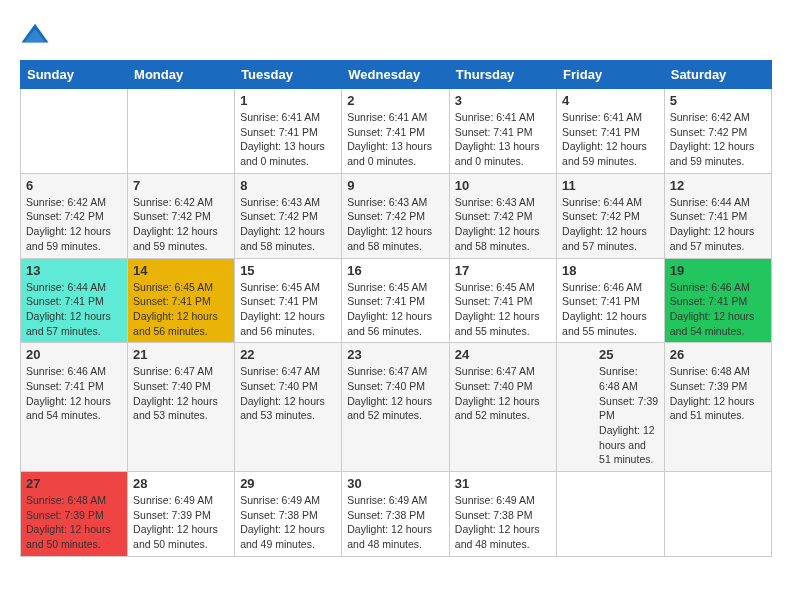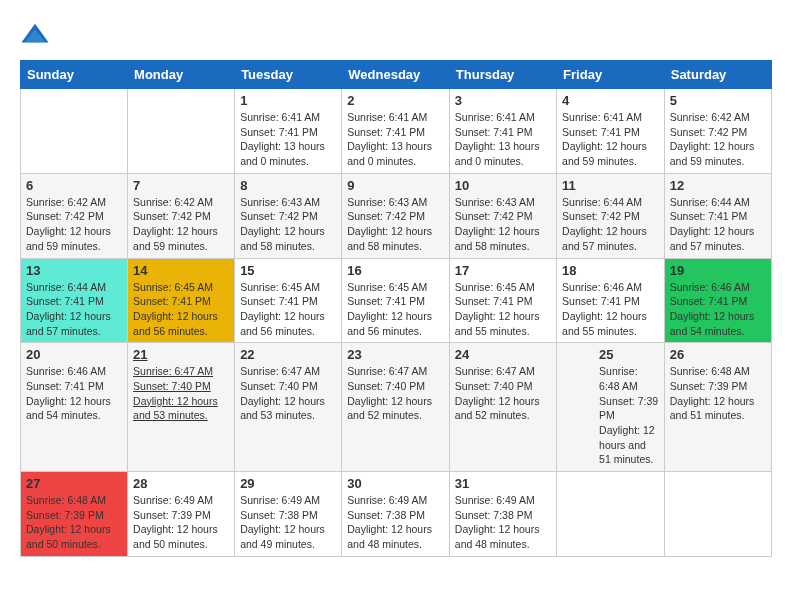--- a/index.html
+++ b/index.html
@@ -251,21 +251,21 @@
 Daylight: 12 hours and 54 minutes.</div>
         </td>
       </tr>
       <tr>
         <td style="background: rgb(245, 245, 245);">
           <span class="day-number">20</span>
           <div class="day-info" style="white-space: pre-line;">Sunrise: 6:46 AM
 Sunset: 7:41 PM
 Daylight: 12 hours and 54 minutes.</div>
         </td>
-        <td style="background: rgb(245, 245, 245); text-decoration: underline;">
+        <td style="background: rgb(245, 245, 245);">
           <span class="day-number">21</span>
           <div class="day-info" style="white-space: pre-line;">Sunrise: 6:47 AM
 Sunset: 7:40 PM
 Daylight: 12 hours and 53 minutes.</div>
         </td>
         <td style="background: rgb(245, 245, 245);">
           <span class="day-number">22</span>
           <div class="day-info" style="white-space: pre-line;">Sunrise: 6:47 AM
 Sunset: 7:40 PM
 Daylight: 12 hours and 53 minutes.</div>

